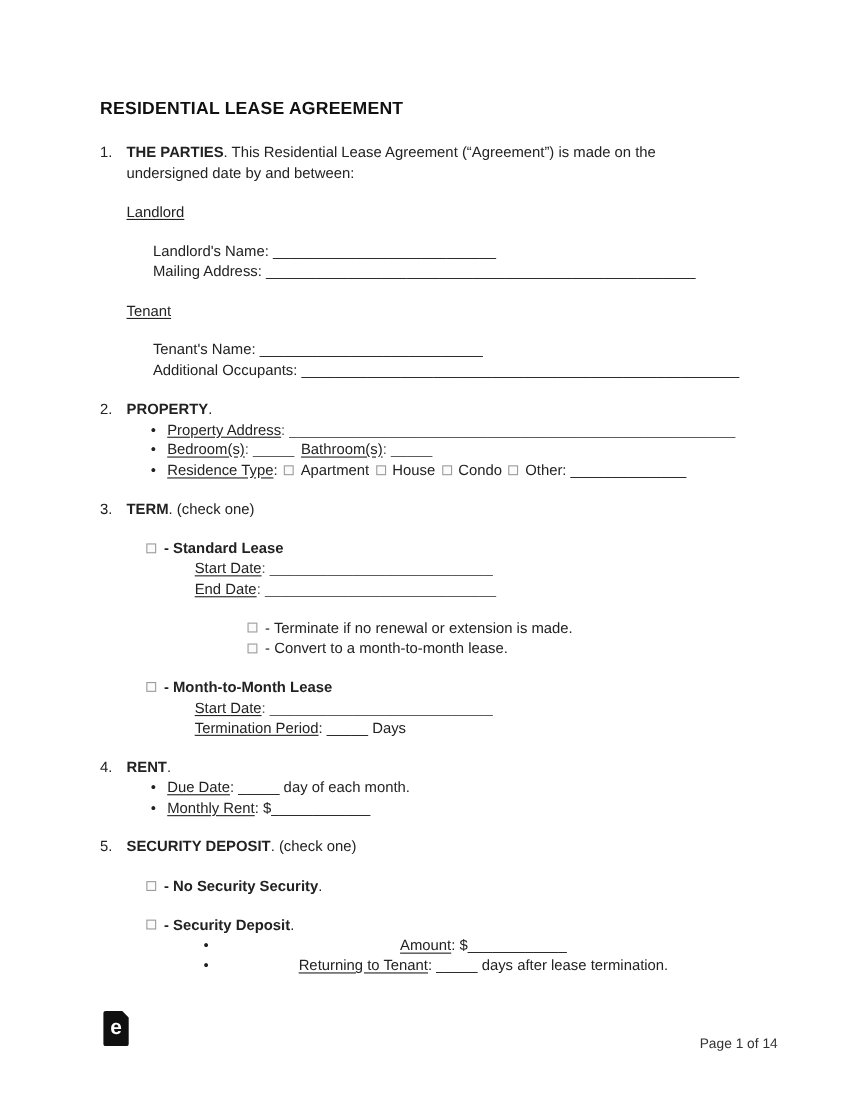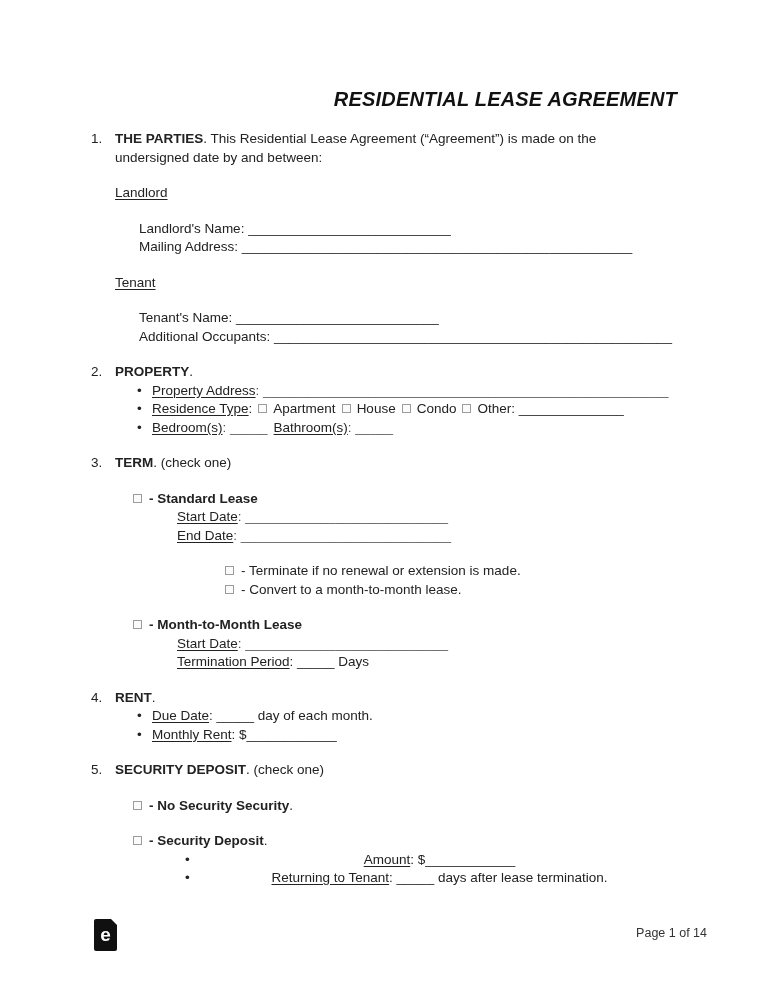--- a/index.html
+++ b/index.html
@@ -4,22 +4,22 @@
 <style>
   * { margin:0; padding:0; box-sizing:border-box; }
   html,body { background:#ffffff; }
   body {
     width:768px; height:994px; position:relative; overflow:hidden;
     font-family:"Liberation Sans","DejaVu Sans",sans-serif;
     font-size:13.5px; color:#222;
   }
   .page { position:absolute; inset:0; padding:88px 91px 0 91px; }
   .title {
-    font-size:20px; font-weight:bold; text-align:right; color:#111;
-    line-height:23px; margin-bottom:19px; letter-spacing:0.2px;font-style:italic;
+    font-size:16px; font-weight:bold; text-align:left; color:#111;
+    line-height:23px; margin-bottom:19px; letter-spacing:0.2px;
   }
   .row { position:relative; line-height:18.5px; white-space:normal; }
   .nw  { white-space:nowrap; }
   .n   { position:absolute; left:0; }
   .t1  { padding-left:24px; }
   .t2  { padding-left:48px; }
   .t3  { padding-left:86px; }
   .bl1 { padding-left:61px; }
   .bl1::before { content:"\2022"; position:absolute; left:46px; }
   .bl2 { padding-left:111px;text-align:center; }
@@ -33,21 +33,21 @@
   .cb {
     display:inline-block; width:9px; height:9px;
     border:1px solid #9c9c9c; background:#fbfbfb;
     margin-right:7px; vertical-align:0px;
   }
   .cb.opt { margin:0 6px 0 6px; }
   .gap6 { margin-left:6px; }
   .intro { max-width:565px; }
   
   .footer { position:absolute; left:0; right:0; bottom:0; height:80px; }
-  .pageno { position:absolute; right:61px; top:12px; font-size:12.5px; color:#333; }
+  .pageno { position:absolute; right:61px; top:28px; font-size:12.5px; color:#333; }
   .logo {
     position:absolute; left:94px; top:5px; width:23px; height:32px;
     background:#101010; border-radius:2px;
     color:#ffffff; font-weight:bold; font-size:19px;
     text-align:center; line-height:31px;
   }
   .logo::before {
     content:""; position:absolute; top:-1px; right:-1px;
     border-top:8px solid #ffffff; border-left:8px solid transparent;
   }
@@ -90,24 +90,24 @@
   </div>
 
   <div class="sp"></div>
   <div class="row t1">
     <span class="n">2.</span><b>PROPERTY</b><span>.</span>
   </div>
   <div class="row bl1 nw">
     <span class="u">Property Address</span><span class="line">: ______________________________________________________</span>
   </div>
   <div class="row bl1 nw">
-    <span class="u">Residence Type</span><span>:</span><span class="cb opt"></span><span>Apartment</span><span class="cb opt"></span><span>House</span><span class="cb opt"></span><span>Condo</span><span class="cb opt"></span><span>Other: ______________</span>
+    <span class="u">Bedroom(s)</span><span class="line">: _____</span><span class="u gap6">Bathroom(s)</span><span class="line">: _____</span>
   </div>
   <div class="row bl1 nw">
-    <span class="u">Bedroom(s)</span><span class="line">: _____</span><span class="u gap6">Bathroom(s)</span><span class="line">: _____</span>
+    <span class="u">Residence Type</span><span>:</span><span class="cb opt"></span><span>Apartment</span><span class="cb opt"></span><span>House</span><span class="cb opt"></span><span>Condo</span><span class="cb opt"></span><span>Other: ______________</span>
   </div>
 
   <div class="sp"></div>
   <div class="row t1">
     <span class="n">3.</span><b>TERM</b><span>. (check one)</span>
   </div>
 
   <div class="sp"></div>
   <div class="row cbr1">
     <span class="cb"></span><b>- Standard Lease</b>

